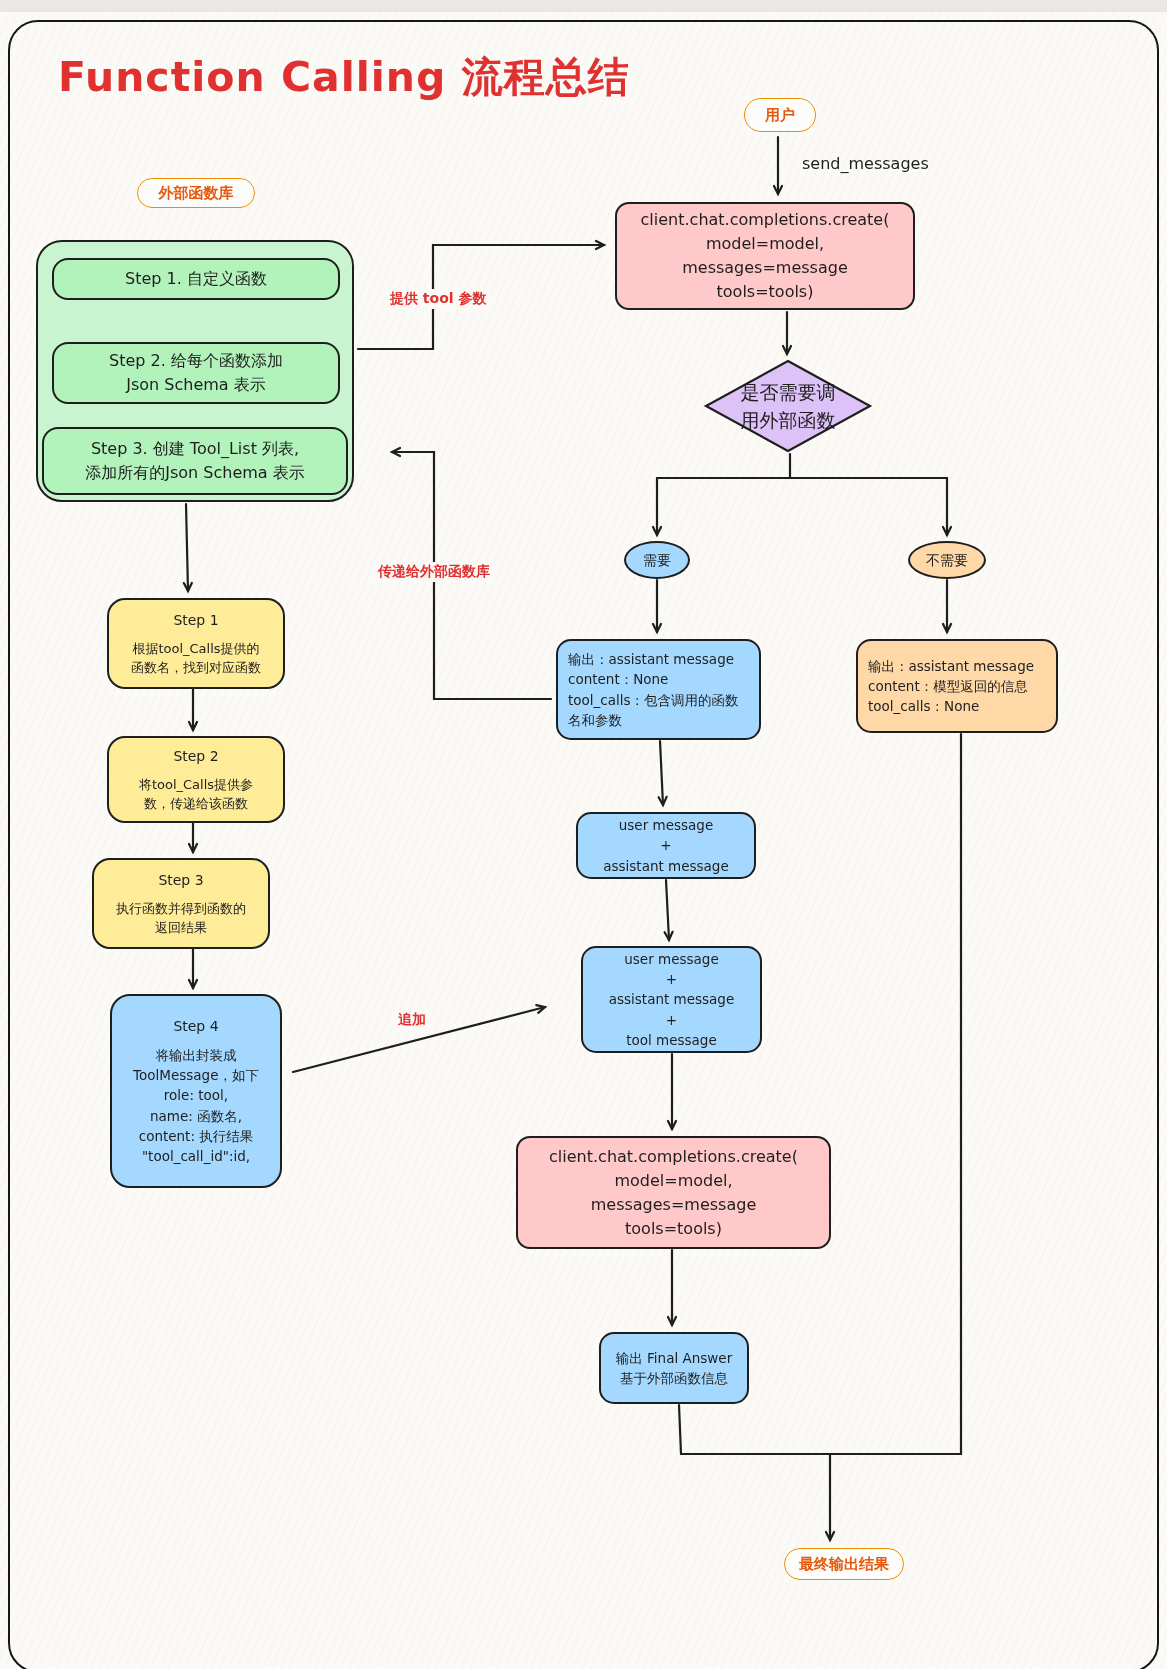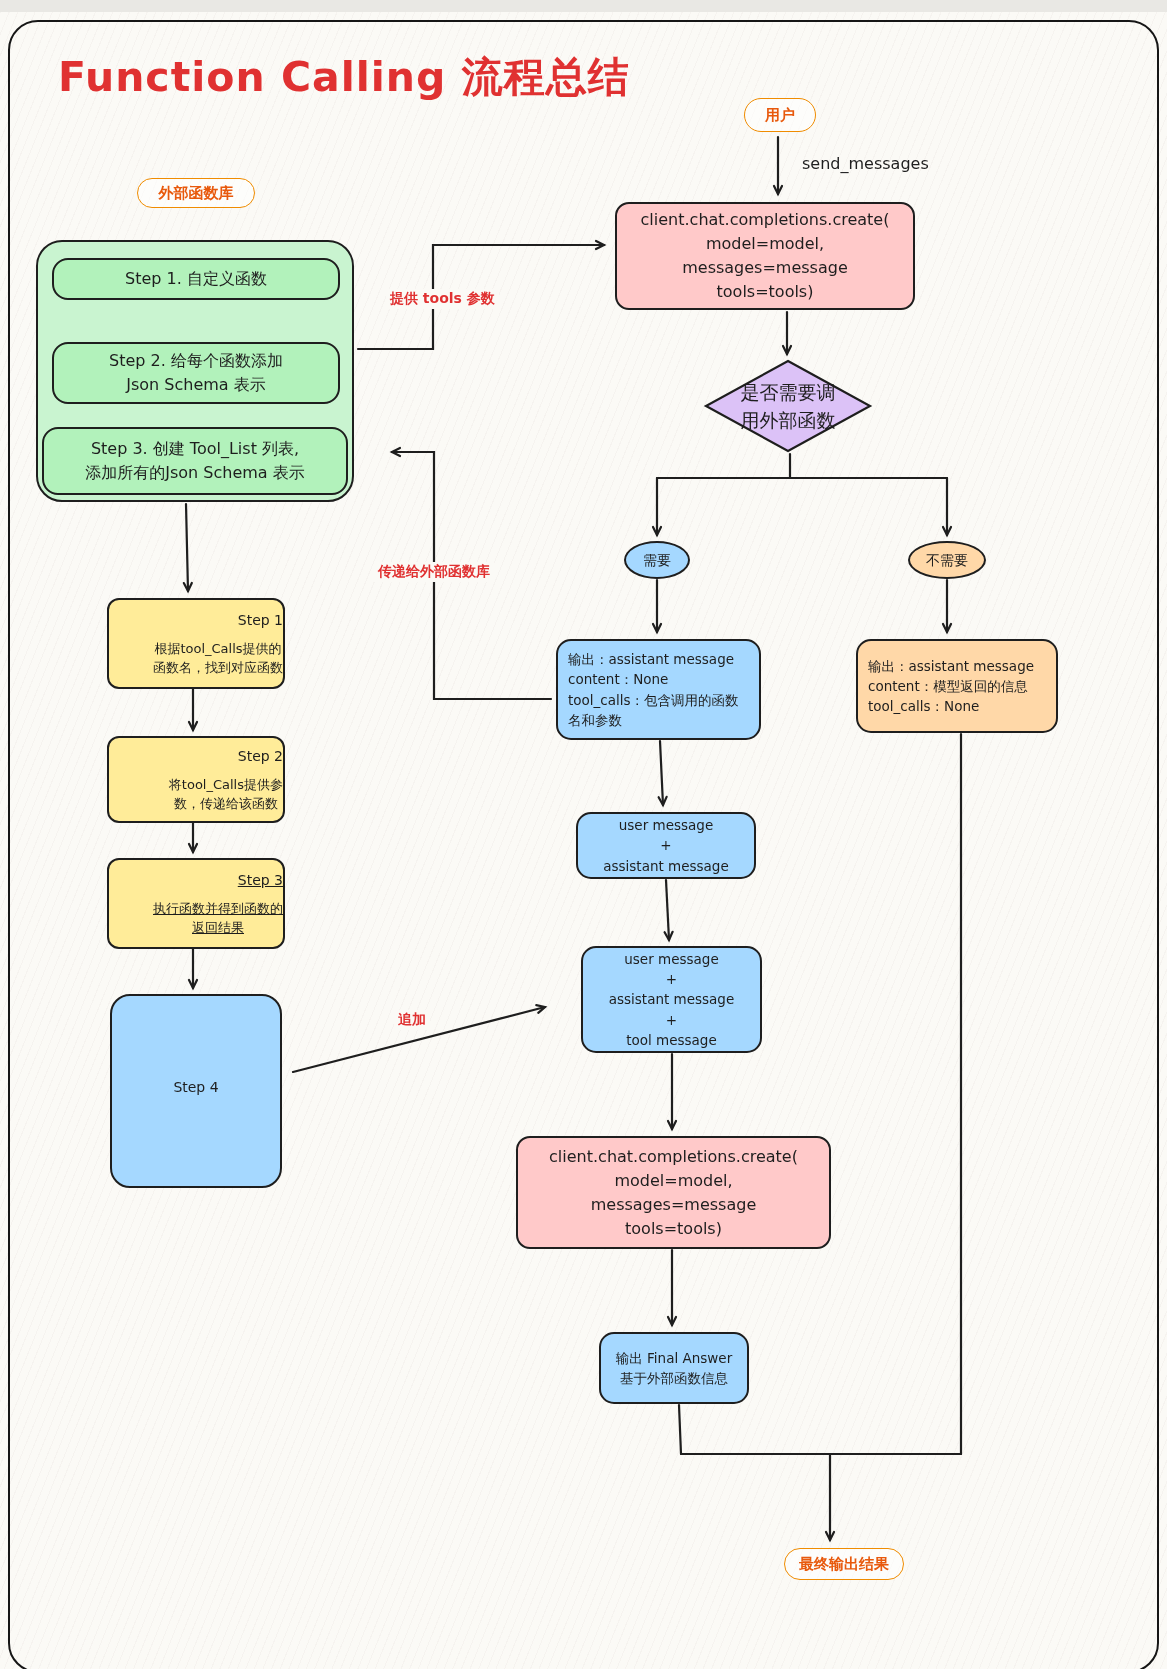--- a/index.html
+++ b/index.html
@@ -32,21 +32,21 @@
   .edge-label{
     position:absolute;color:var(--red);font-size:14px;font-weight:600;
     background:var(--bg);padding:1px 4px;white-space:nowrap;
   }
   .plain-label{position:absolute;font-size:16px;color:var(--ink);white-space:nowrap;}
   .green-container{background:#c9f4d0;border-radius:26px;}
   .green{background:#b2f2bb;border-radius:16px;font-size:16px;}
   .pink{background:#ffc9c9;border-radius:14px;font-size:16px;}
   .blue{background:#a5d8ff;border-radius:15px;font-size:13.5px;}
   .peach{background:#ffd8a8;border-radius:15px;font-size:13.5px;}
-  .yellow{background:#ffec99;border-radius:12px;font-size:13px;align-items:flex-end;}
+  .yellow{background:#ffec99;border-radius:18px;font-size:13px;}
   .ellipse{border-radius:50%;font-size:14px;background:#a5d8ff;}
   .ellipse.peach-fill{background:#ffd8a8;}
   .align-left{align-items:flex-start;text-align:left;padding:8px 10px;}
   .step-title{font-size:14px;margin-bottom:8px;white-space:pre-line;}
   .step-body{white-space:pre-line;}
   .diamond-wrap{position:absolute;display:flex;align-items:center;justify-content:center;}
   .diamond-wrap svg{position:absolute;inset:0;}
   .diamond-text{position:relative;font-size:19px;text-align:center;white-space:pre-line;line-height:1.5;}
   .svg-layer{position:absolute;inset:0;pointer-events:none;}
 </style>
@@ -91,21 +91,21 @@
     </g>
   </svg>
 
   <div class="title">Function Calling 流程总结</div>
 
   <div class="badge" style="left:744px;top:86px;width:72px;height:34px;">用户</div>
   <div class="badge" style="left:137px;top:166px;width:118px;height:30px;">外部函数库</div>
   <div class="badge" style="left:784px;top:1536px;width:120px;height:32px;">最终输出结果</div>
 
   <div class="plain-label" style="left:802px;top:142px;">send_messages</div>
-  <div class="edge-label" style="left:386px;top:277px;">提供 tools 参数</div>
+  <div class="edge-label" style="left:386px;top:277px;">提供 tool 参数</div>
   <div class="edge-label" style="left:374px;top:550px;">传递给外部函数库</div>
   <div class="edge-label" style="left:394px;top:998px;">追加</div>
 
   <div class="node green-container" style="left:36px;top:228px;width:318px;height:262px;"></div>
   <div class="node green" style="left:52px;top:246px;width:288px;height:42px;">Step 1. 自定义函数</div>
   <div class="node green" style="left:52px;top:330px;width:288px;height:62px;">Step 2. 给每个函数添加
 Json Schema 表示</div>
   <div class="node green" style="left:42px;top:415px;width:306px;height:68px;">Step 3. 创建 Tool_List 列表,
 添加所有的Json Schema 表示</div>
 
@@ -136,27 +136,33 @@
   <div class="node yellow" style="left:107px;top:586px;width:178px;height:91px;">
     <span class="step-title">Step 1</span>
     <span class="step-body">根据tool_Calls提供的
 函数名，找到对应函数</span>
   </div>
   <div class="node yellow" style="left:107px;top:724px;width:178px;height:87px;">
     <span class="step-title">Step 2</span>
     <span class="step-body">将tool_Calls提供参
 数，传递给该函数</span>
   </div>
-  <div class="node yellow" style="left:107px;top:846px;width:178px;height:91px;text-decoration:underline;">
+  <div class="node yellow" style="left:92px;top:846px;width:178px;height:91px;">
     <span class="step-title">Step 3</span>
     <span class="step-body">执行函数并得到函数的
 返回结果</span>
   </div>
   <div class="node blue" style="left:110px;top:982px;width:172px;height:194px;border-radius:20px;">
     <span class="step-title">Step 4</span>
+    <span class="step-body">将输出封装成
+ToolMessage，如下
+role: tool,
+name: 函数名,
+content: 执行结果
+"tool_call_id":id,</span>
   </div>
 
   <div class="node blue" style="left:576px;top:800px;width:180px;height:67px;">user message
 +
 assistant message</div>
   <div class="node blue" style="left:581px;top:934px;width:181px;height:107px;">user message
 +
 assistant message
 +
 tool message</div>

